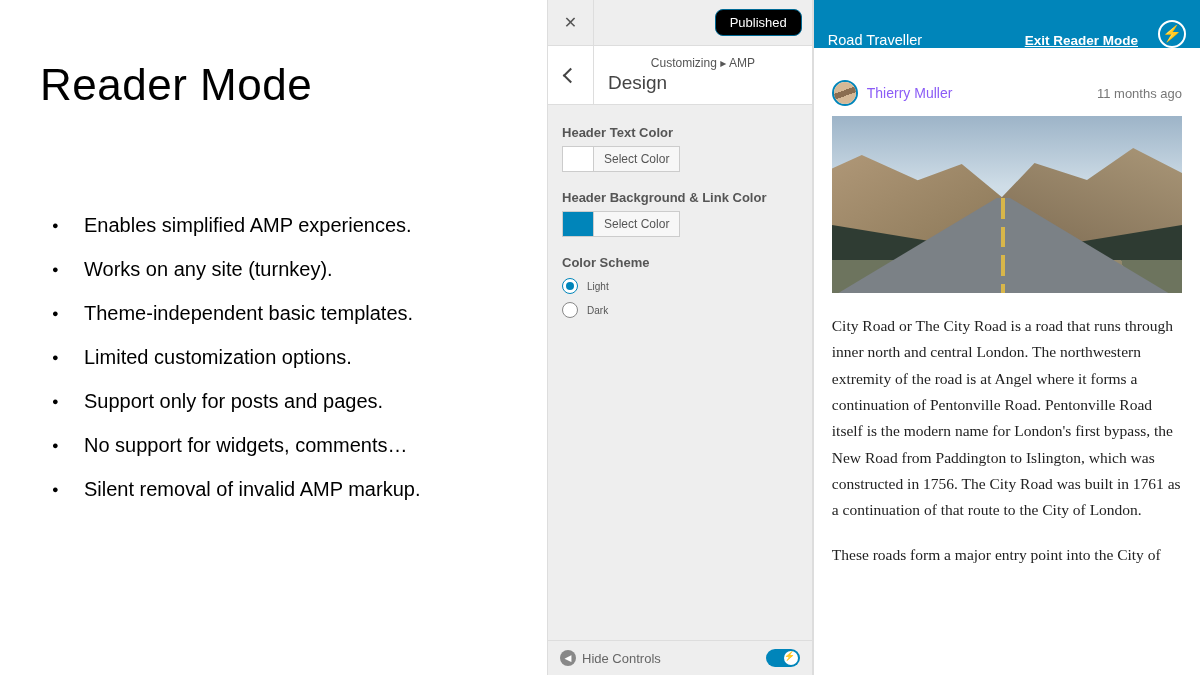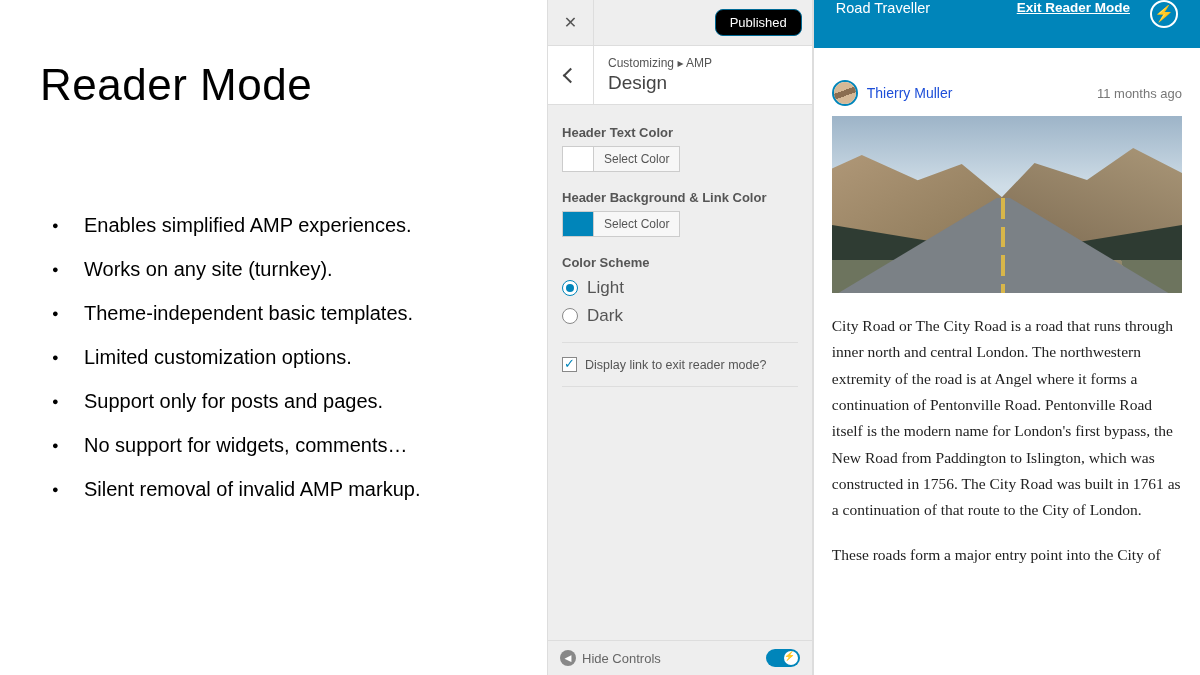--- a/index.html
+++ b/index.html
@@ -12,57 +12,57 @@
     
     .customizer { width: 282px; background: #eee; border-left: 1px solid #ddd; border-right: 1px solid #ddd; display: flex; flex-direction: column; font-family: -apple-system, "Helvetica Neue", Helvetica, Arial, sans-serif; }
     .cust-top { display: flex; align-items: center; background: #eee; border-bottom: 1px solid #ddd; height: 46px; }
     .cust-close { width: 46px; height: 46px; border-right: 1px solid #ddd; display:flex; align-items:center; justify-content:center; color:#444; font-size:18px; cursor:pointer; }
     .cust-top-fill { flex:1; }
     .cust-pub { background:#000000; color:#fff; border:1px solid #006a95; padding:5px 14px; font-size:13px; border-radius:8px; margin-right:10px; cursor:pointer; }
     
     .cust-breadcrumb { display:flex; align-items:stretch; background:#fff; border-bottom:1px solid #ddd; }
     .cust-back { width:46px; display:flex; align-items:center; justify-content:center; border-right:1px solid #ddd; cursor:pointer; }
     .cust-bc-text { padding:10px 14px; flex:1; }
-    .cust-bc-small { font-size:12px; color:#555; }
+    .cust-bc-small { font-size:12px; color:#555;text-align:center; }
     .cust-bc-title { font-size:19px; color:#444; font-weight:300; margin-top:2px; }
     
     .cust-body { padding:14px 14px 16px 14px; }
     .cust-label { font-size:13px; color:#555; font-weight:600; margin-bottom:6px; margin-top:6px; }
     .color-row { display:flex; margin-bottom:18px; }
     .swatch { width:32px; height:26px; border:1px solid #ccc; background:#fff; }
     .swatch.blue { background:#0085ba; }
     .btn-select { background:#f7f7f7; border:1px solid #ccc; font-size:12px; padding:5px 10px; border-left:none; color:#555; cursor:pointer; }
     .scheme { margin:14px 0 6px 0; }
-    .radio-row { display:flex; align-items:center; gap:9px; font-size:17px; color:#555; margin:8px 0; }
+    .radio-row { display:flex; align-items:center; gap:9px; font-size:10px; color:#555; margin:8px 0; }
     .radio { width:16px; height:16px; border:1px solid #888; border-radius:50%; position:relative; background:#fff; }
     .radio.checked { border-color:#0085ba; }
     .radio.checked::after { content:""; position:absolute; inset:3px; border-radius:50%; background:#0085ba; }
     .check-row { display:flex; align-items:center; gap:8px; font-size:12.5px; color:#555; margin-top:16px; border-top:1px solid #ddd; padding-top:14px; padding-bottom:14px; border-bottom:1px solid #ddd; }
     .checkbox { width:15px; height:15px; border:1px solid #888; background:#fff; position:relative; }
     .checkbox.checked::after { content:"✓"; position:absolute; top:-2px; left:1px; color:#0085ba; font-size:13px; }
     
     .cust-footer { margin-top:auto; display:flex; align-items:center; padding:8px 12px; border-top:1px solid #ddd; font-size:13px; color:#666; }
     .cust-footer-left { display:flex; align-items:center; gap:6px; cursor:pointer; }
     .chev-circle { width:16px; height:16px; background:#888; border-radius:50%; color:#fff; display:flex; align-items:center; justify-content:center; font-size:9px; }
     .toggle { margin-left:auto; width:34px; height:18px; background:#0085ba; border-radius:9px; position:relative; }
     .toggle::after { content:""; position:absolute; width:14px; height:14px; background:#fff; border-radius:50%; top:2px; right:2px; }
     .toggle-icon { position:absolute; right:4px; top:2px; font-size:9px; color:#0085ba; z-index:1; }
     
     .preview { width:411px; background:#fff; border-left:1px solid #ddd; display:flex; flex-direction:column; overflow:hidden; }
-    .pv-header { background:#0085ba; color:#fff; height:48px; display:flex; align-items:flex-start; padding:0 22px; }
+    .pv-header { background:#0085ba; color:#fff; height:48px; display:flex; align-items:flex-end; padding:0 14px; }
     .pv-site { font-size:14.5px; font-weight:500; }
     .pv-exit { margin-left:auto; font-size:13.5px; text-decoration:underline; cursor:pointer; margin-right:20px; font-weight:600; }
     .pv-amp { width:28px; height:28px; border:2px solid #fff; border-radius:50%; display:flex; align-items:center; justify-content:center; }
     
     .pv-titlebar { padding:18px 18px 10px 18px; }
     .pv-title { font-family: "Arial Black", Arial, sans-serif; font-weight:900; font-size:25px; letter-spacing:-0.5px; }
     .pv-meta { display:flex; align-items:center; margin-top:14px; }
     .avatar { width:26px; height:26px; border-radius:50%; border:2px solid #0085ba; overflow:hidden; margin-right:9px; }
     .avatar-inner { width:100%; height:100%; background:linear-gradient(160deg,#d4b896 40%,#8a6d50 40%,#8a6d50 60%,#d4b896 60%);}
-    .pv-author { font-size:14px; color:#1d4ed8; }
+    .pv-author { font-size:14px; color:#8b5cf6; }
     .pv-date { margin-left:auto; font-size:13px; color:#777; }
     
     .pv-image { margin:0 18px; height:177px; background:linear-gradient(180deg,#9db4c8 0%,#cfdde7 40%,#cfdde7 55%,transparent 55%),
       linear-gradient(100deg, transparent 30%, #8a886f 30%, #b5af8e 40%, transparent 50%),
       linear-gradient(255deg, transparent 25%, #93886c 25%, #b2a17e 38%, transparent 48%);
       background-color:#6d745e; position:relative; overflow:hidden; }
     .road { position:absolute; bottom:0; left:49%; transform:translateX(-50%); width:330px; height:95px; background:#7b8186;
       clip-path: polygon(48% 0, 52% 0, 100% 100%, 0 100%); }
     .road::before { content:""; position:absolute; left:50%; top:0; width:4px; height:100%; background:repeating-linear-gradient(#d8b64a 0 22%, transparent 22% 30%); transform:translateX(-50%);}
     .mtn-left { position:absolute; left:-10px; bottom:48px; width:200px; height:90px; background:linear-gradient(150deg,#b09878,#8a7757); clip-path:polygon(0 100%,0 20%,20% 0,48% 28%,70% 10%,100% 65%,100% 100%);}
@@ -132,24 +132,20 @@
     <div class="cust-label scheme">Color Scheme</div>
     <div class="radio-row">
       <span class="radio checked"></span>
       <span>Light</span>
     </div>
     <div class="radio-row">
       <span class="radio"></span>
       <span>Dark</span>
     </div>
 
-    <div class="check-row">
-      <span class="checkbox checked"></span>
-      <span>Display link to exit reader mode?</span>
-    </div>
   </div>
 
   <div class="cust-footer">
     <div class="cust-footer-left">
       <span class="chev-circle">◀</span>
       <span>Hide Controls</span>
     </div>
     <div class="toggle">
         <span class="toggle-icon">⚡</span>
       </div>

